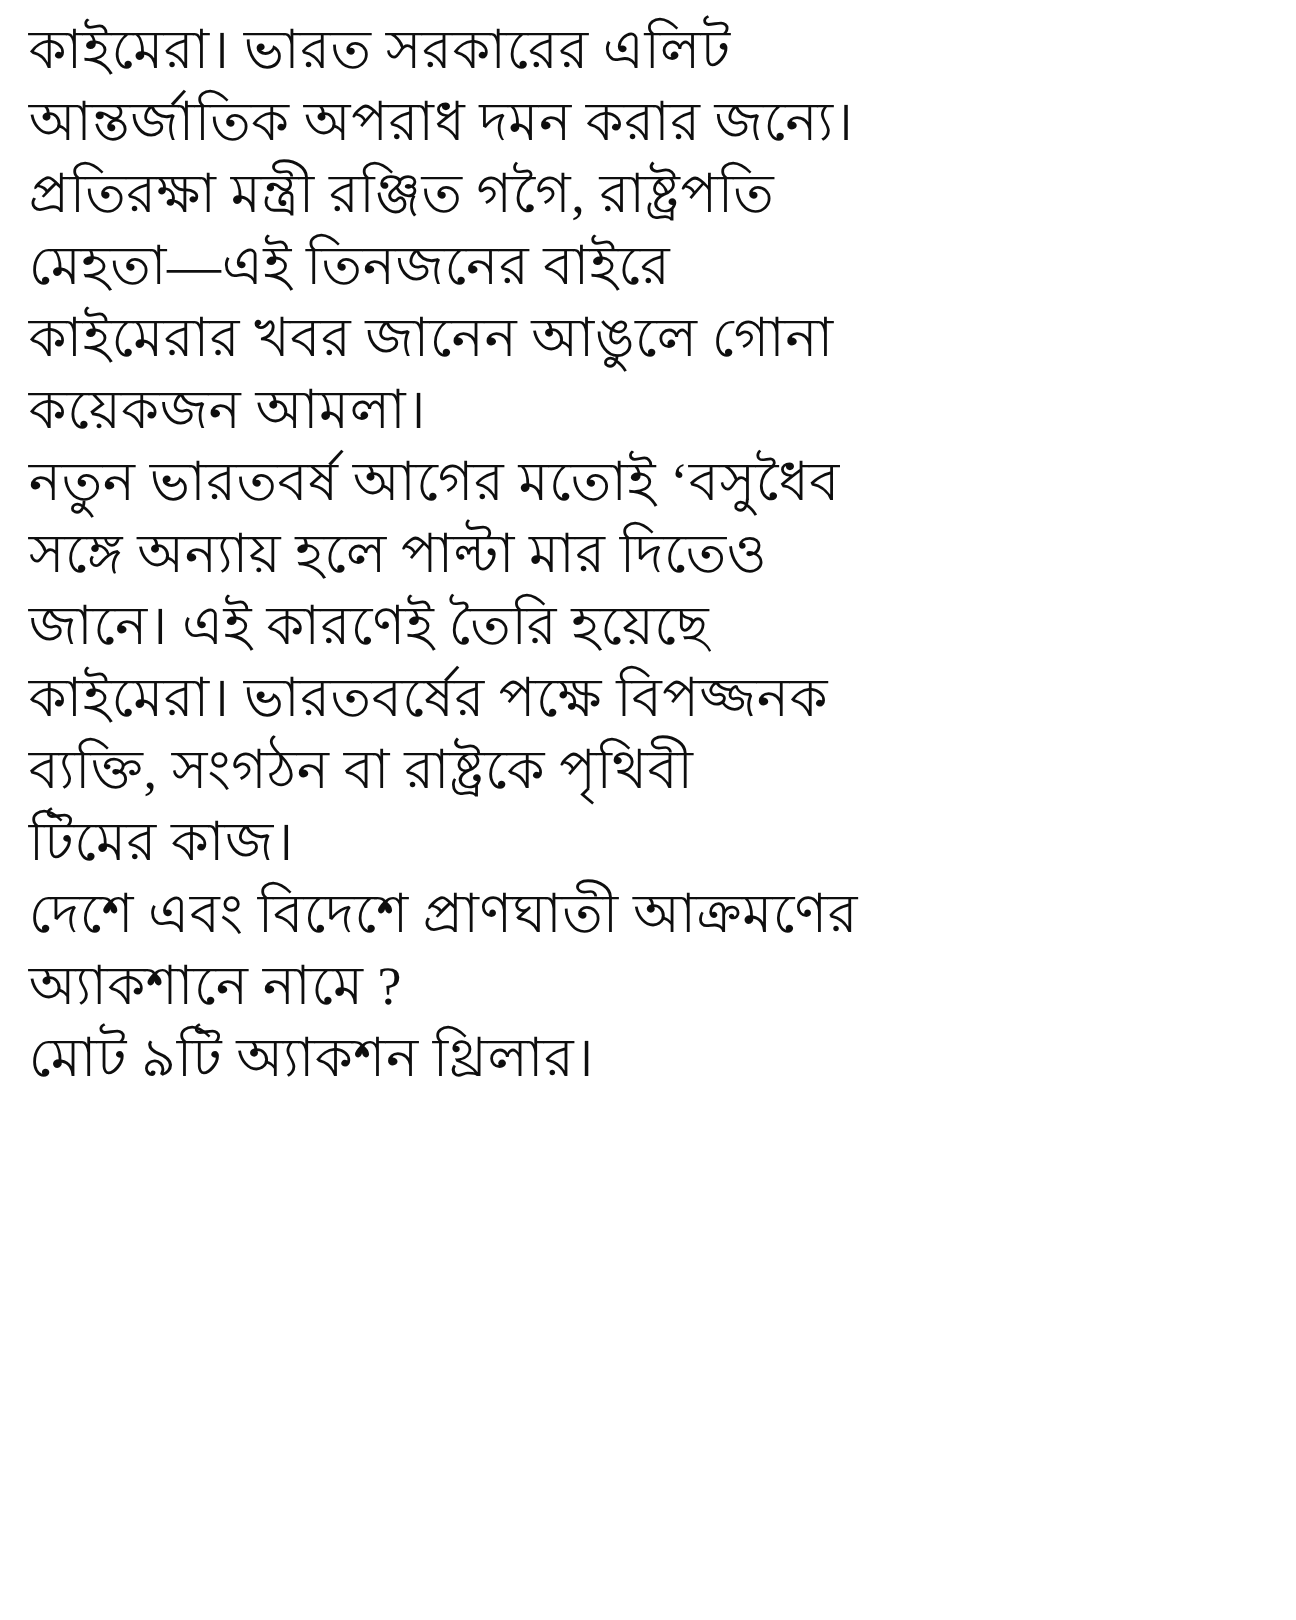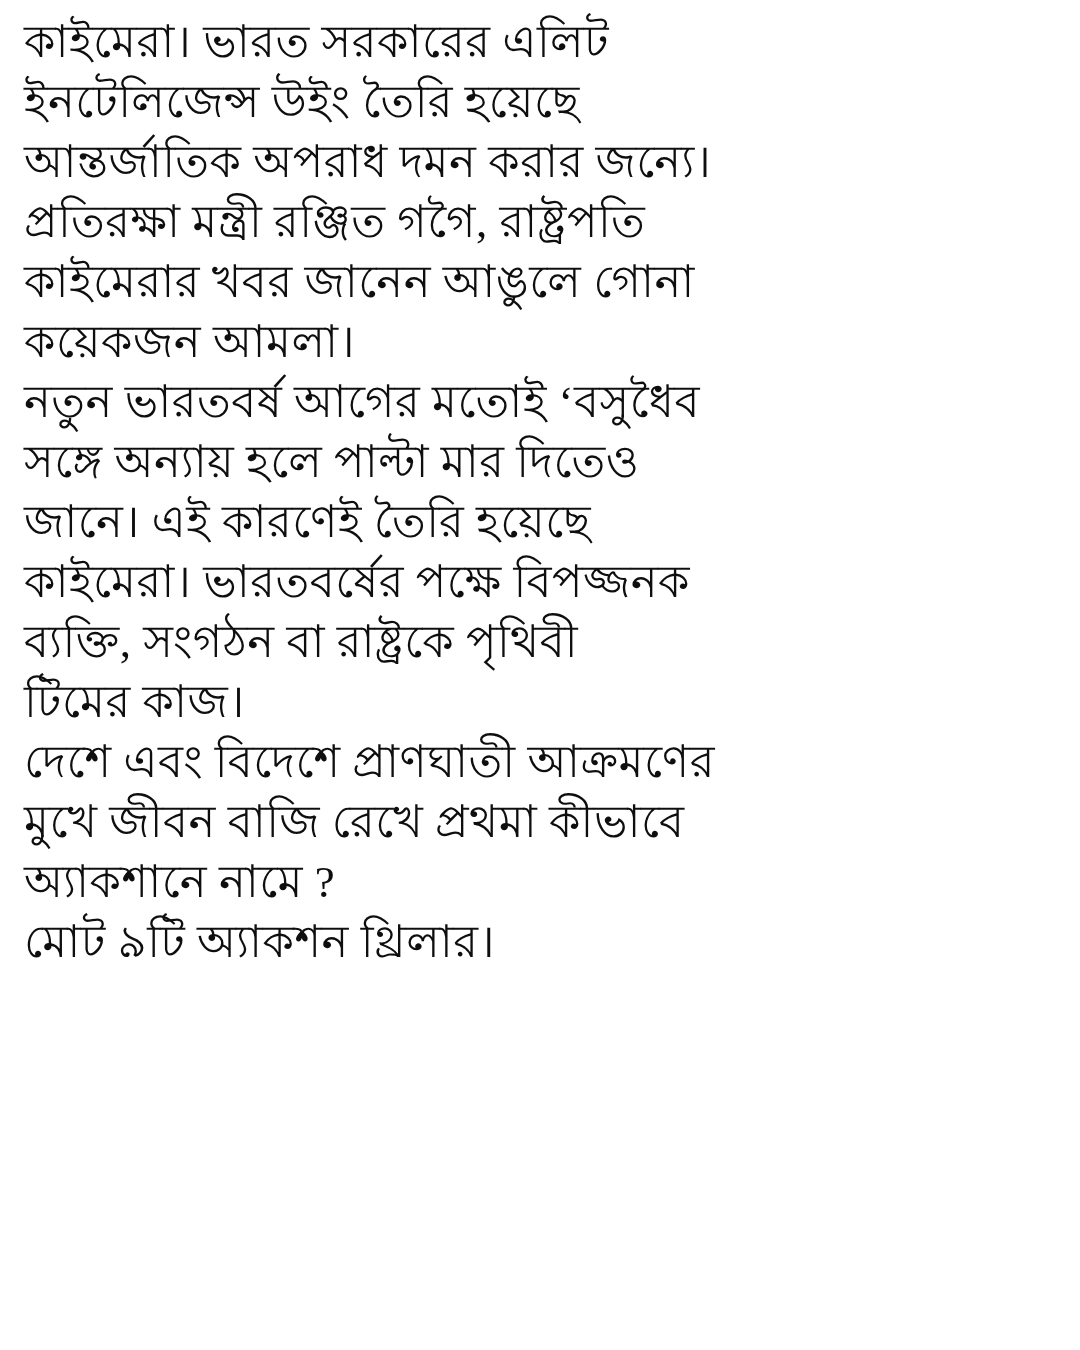--- a/index.html
+++ b/index.html
@@ -28,29 +28,28 @@
       white-space: nowrap;
       height: 60px;
     }
   </style>
 </head>
 <body>
 
 <div class="page">
   <div class="text-block">
     <div class="line">কাইমেরা। ভারত সরকারের এলিট</div>
-    <div class="line">ইনটেলিজেন্স উইং তৈরি হয়েছে</div>
     <div class="line">আন্তর্জাতিক অপরাধ দমন করার জন্যে।</div>
     <div class="line">প্রতিরক্ষা মন্ত্রী রঞ্জিত গগৈ, রাষ্ট্রপতি</div>
+    <div class="line">মেহতা—এই তিনজনের বাইরে</div>
     <div class="line">কাইমেরার খবর জানেন আঙুলে গোনা</div>
     <div class="line">কয়েকজন আমলা।</div>
     <div class="line">নতুন ভারতবর্ষ আগের মতোই ‘বসুধৈব</div>
     <div class="line">সঙ্গে অন্যায় হলে পাল্টা মার দিতেও</div>
     <div class="line">জানে। এই কারণেই তৈরি হয়েছে</div>
     <div class="line">কাইমেরা। ভারতবর্ষের পক্ষে বিপজ্জনক</div>
     <div class="line">ব্যক্তি, সংগঠন বা রাষ্ট্রকে পৃথিবী</div>
     <div class="line">টিমের কাজ।</div>
     <div class="line">দেশে এবং বিদেশে প্রাণঘাতী আক্রমণের</div>
-    <div class="line">মুখে জীবন বাজি রেখে প্রথমা কীভাবে</div>
     <div class="line">অ্যাকশানে নামে ?</div>
     <div class="line">মোট ৯টি অ্যাকশন থ্রিলার।</div>
   </div>
 </div>
 
 </body></html>

